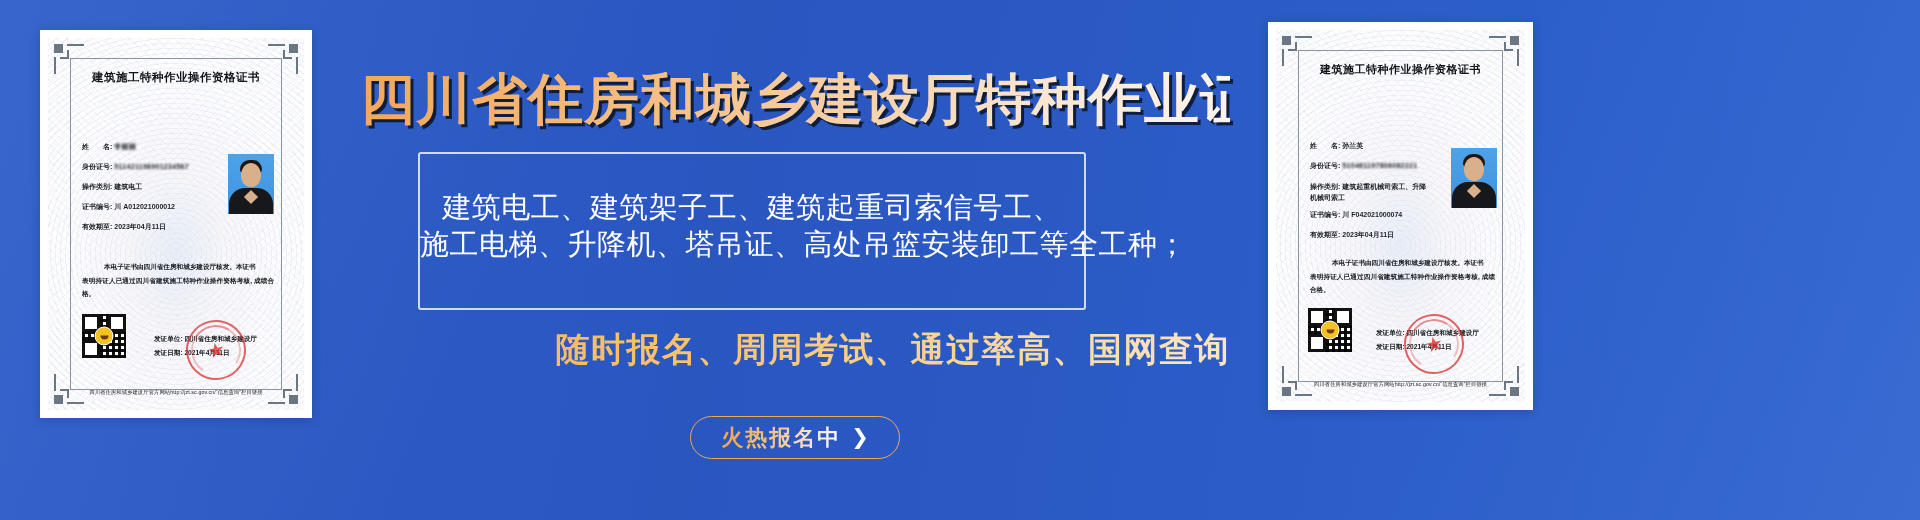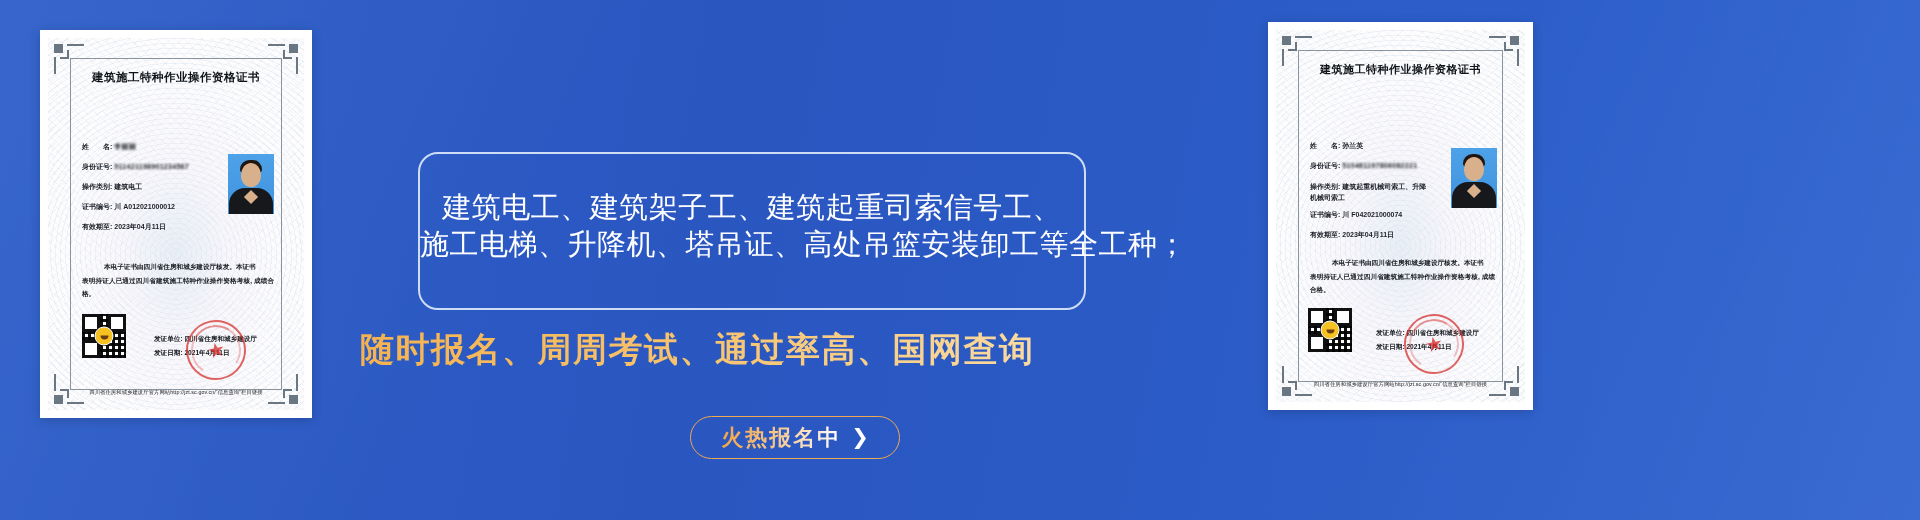--- a/index.html
+++ b/index.html
@@ -175,33 +175,33 @@
     font-family:"Liberation Sans","DejaVu Sans",sans-serif;
     background:linear-gradient(90deg,#F3A85A 0%,#F6BE84 34%,#F7D6B2 62%,#FBEBDA 84%,#FDF4EA 100%);
     -webkit-background-clip:text;background-clip:text;
     color:transparent;-webkit-text-fill-color:transparent;
     filter:drop-shadow(3px 3px 0 #0d1d3d);
     white-space:nowrap;
   }
 
   .infobox{
     position:absolute;left:58px;top:152px;width:668px;height:158px;
-    border:2px solid #cfdcf5;border-radius:20px;
+    border:2px solid #cfdcf5;border-radius:3px;
     box-sizing:border-box;
   }
   .infobox .line{
     position:absolute;left:0;right:0;text-align:center;
     color:#ffffff;font-size:29px;font-weight:normal;letter-spacing:.5px;
     white-space:nowrap;
   }
   .infobox .line.l1{top:34px;}
   .infobox .line.l2{top:71px;}
 
   .slogan{
-    position:absolute;left:0;right:0;top:327px;text-align:left;
+    position:absolute;left:0;right:0;top:327px;text-align:right;
     font-size:34px;font-weight:bold;letter-spacing:1.5px;white-space:nowrap;
     background:linear-gradient(90deg,#F5B34F 0%,#F8C46F 40%,#F9D79A 72%,#FBE6C2 100%);
     -webkit-background-clip:text;background-clip:text;
     color:transparent;-webkit-text-fill-color:transparent;
   }
 
   .cta-wrap{position:absolute;left:0;right:0;top:416px;text-align:center;}
   .cta{
     display:inline-flex;align-items:center;justify-content:center;gap:10px;
     height:43px;padding:16px 30px;box-sizing:border-box;
@@ -317,20 +317,21 @@
       <div class="cert-stamp">
         <span class="arc"></span>
         <span class="star">★</span>
       </div>
 
       <div class="cert-foot">四川省住房和城乡建设厅官方网站http://jzt.sc.gov.cn/“信息查询”栏目链接</div>
     </div>
   </div>
 
   <div class="center">
+    <div class="headline">四川省住房和城乡建设厅特种作业证</div>
 
     <div class="infobox">
       <div class="line l1">建筑电工、建筑架子工、建筑起重司索信号工、</div>
       <div class="line l2">施工电梯、升降机、塔吊证、高处吊篮安装卸工等全工种；</div>
     </div>
 
     <div class="slogan">随时报名、周周考试、通过率高、国网查询</div>
 
     <div class="cta-wrap">
       <div class="cta">

